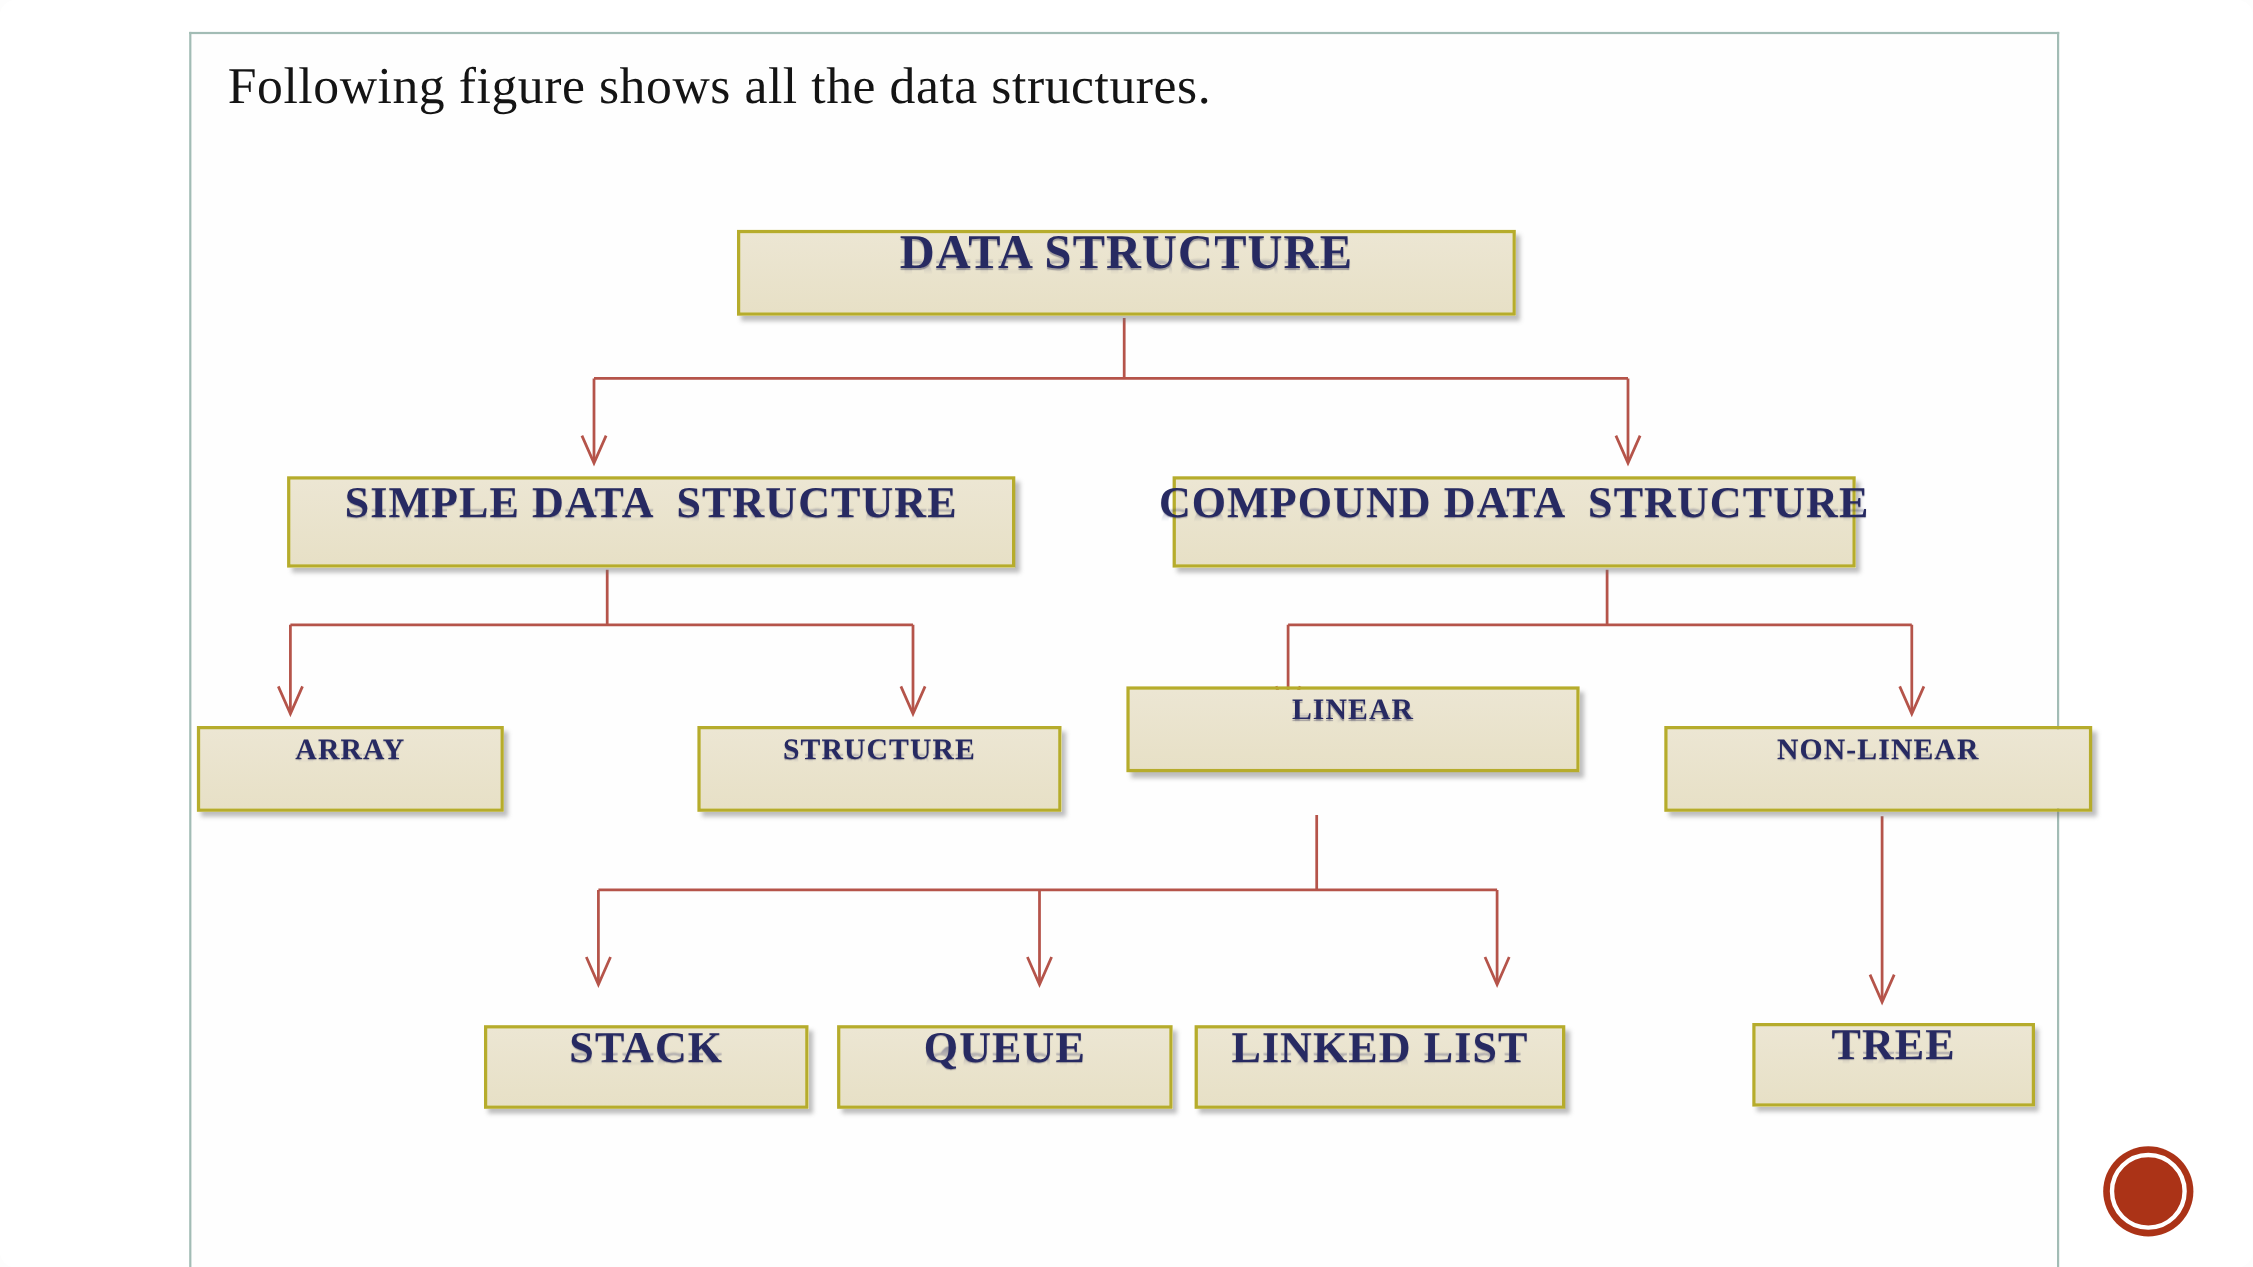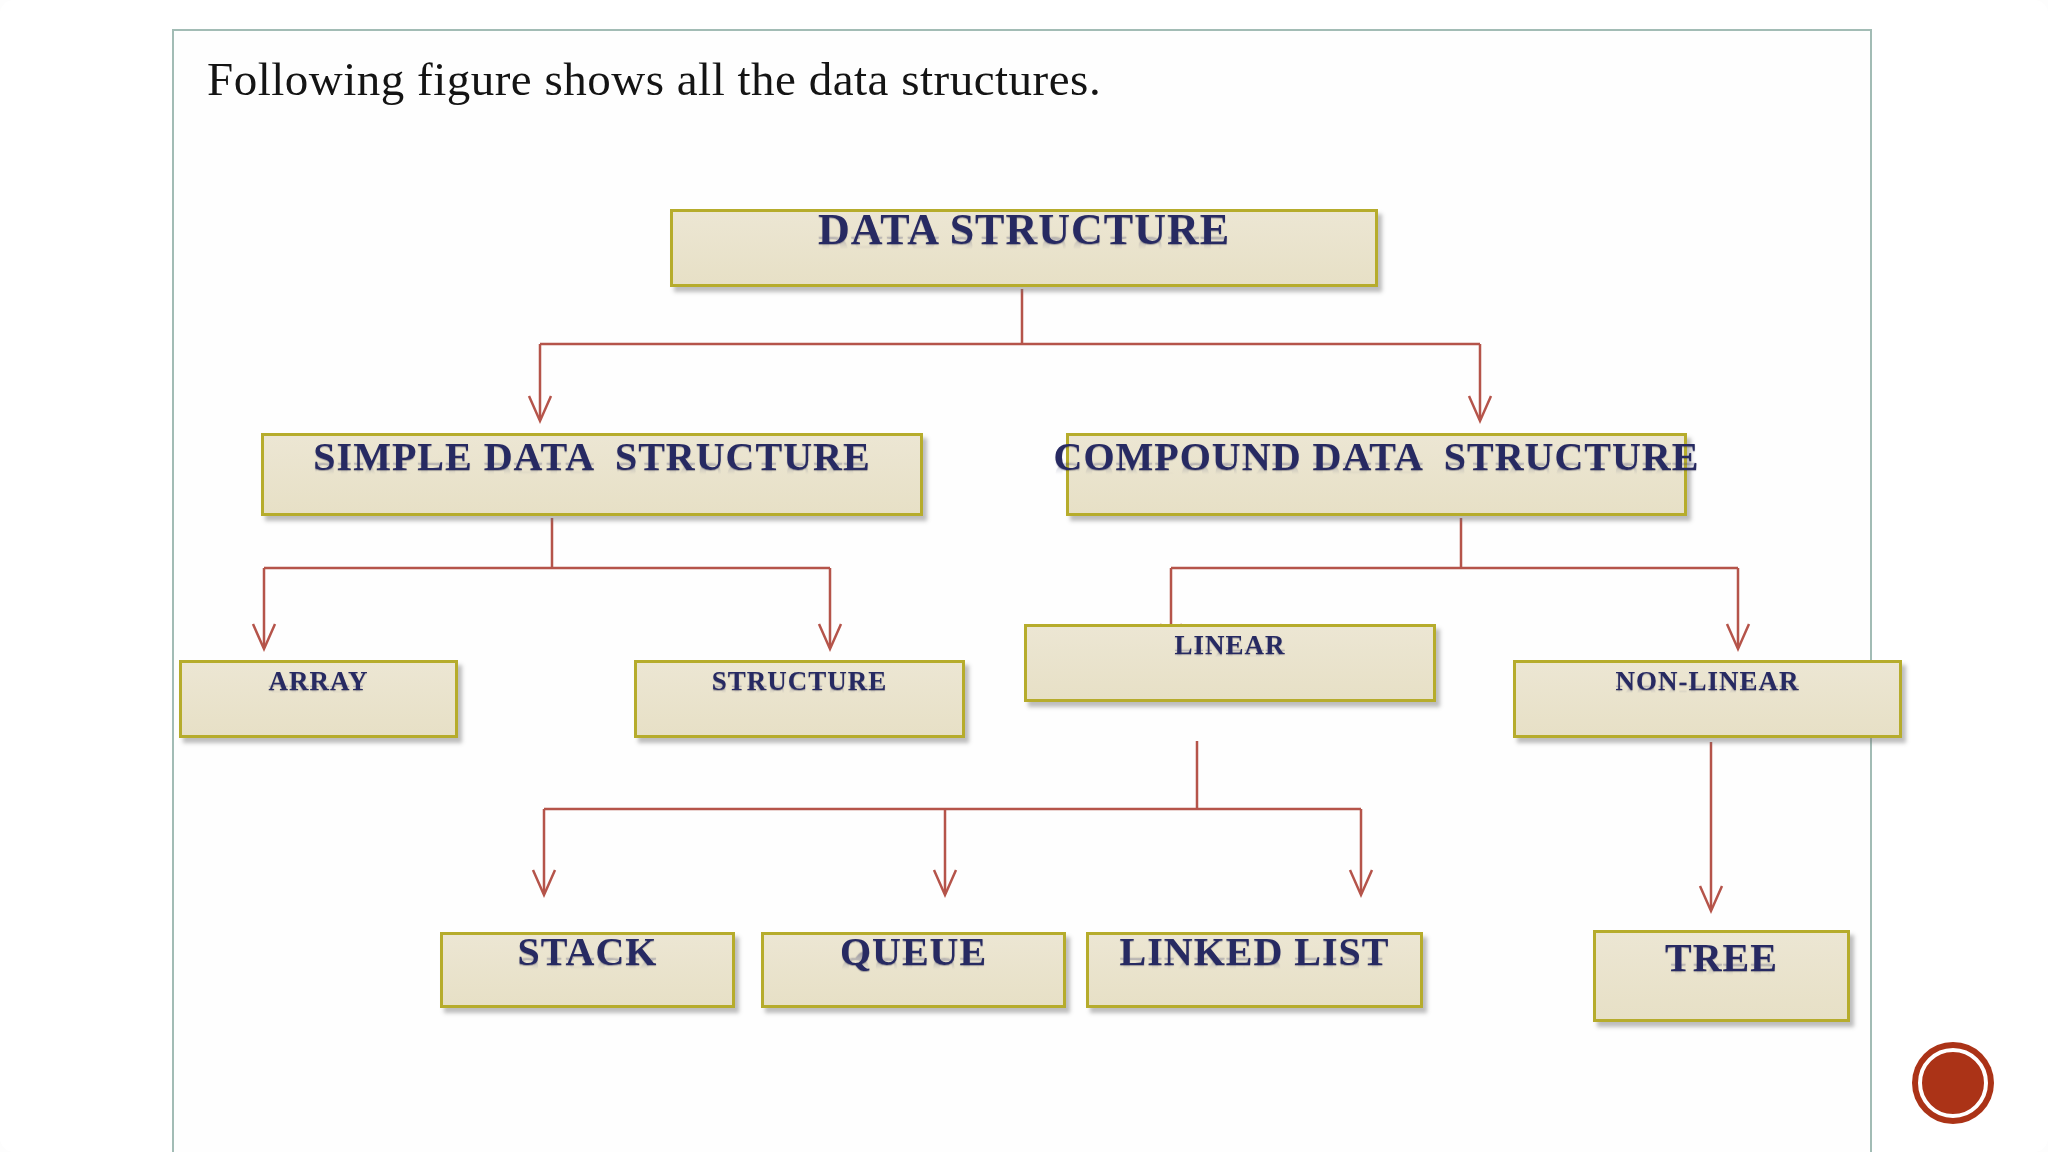--- a/index.html
+++ b/index.html
@@ -151,21 +151,21 @@
   </div>
 
   <div class="node fs-r4" style="left:761px;top:932px;width:305px;height:76px">
     <span class="label">QUEUE</span>
   </div>
 
   <div class="node fs-r4" style="left:1086px;top:932px;width:337px;height:76px">
     <span class="label">LINKED LIST</span>
   </div>
 
-  <div class="node fs-r4" style="left:1593px;top:930px;width:257px;height:92px">
+  <div class="node fs-r4" style="left:1593px;top:930px;width:257px;height:76px">
     <span class="label">TREE</span>
   </div>
 
   <div class="decoration-circle">
     <div class="inner-ring"></div>
   </div>
 
 </div>
 
 </body></html>

